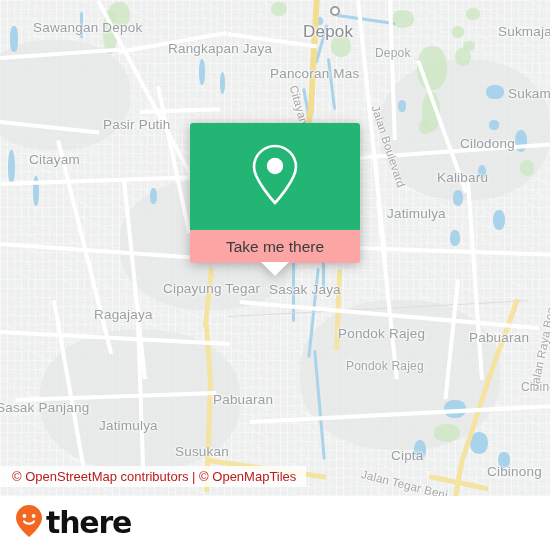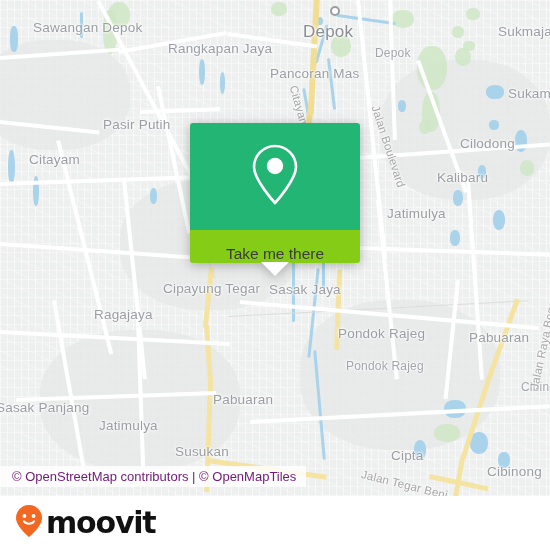--- a/index.html
+++ b/index.html
@@ -58,36 +58,36 @@
   
   #popup{
     position:absolute;left:190px;top:123px;width:170px;
     filter:drop-shadow(0 2px 6px rgba(0,0,0,.28));
   }
   #popup .green{
     background:#22b573;height:107px;border-radius:3px 3px 0 0;
     display:flex;align-items:center;justify-content:center;
   }
   #popup .white{
-    background:#84cc16;height:33px;border-radius:0 0 3px 3px;
-    display:flex;align-items:flex-end;justify-content:center;
+    background:#fca5a5;height:33px;border-radius:0 0 3px 3px;
+    display:flex;align-items:center;justify-content:center;
   }
   #popup .white span{font-size:15.5px;color:#3b3b3b;}
   #popup .nub{
     position:absolute;left:50%;bottom:-13px;transform:translateX(-50%);
     width:0;height:0;border-left:14px solid transparent;
     border-right:14px solid transparent;border-top:14px solid #ffffff;
   }
 
   
   #attrib{
     position:absolute;left:0;top:466px;
     padding:3px 10px 3px 12px;
     background:rgba(255,255,255,.82);
-    font-size:13px;color:#701a75;white-space:nowrap;
+    font-size:13px;color:#b91c1c;white-space:nowrap;
   }
 
   
   #footer{
     position:absolute;left:0;top:496px;width:550px;height:54px;
     background:#ffffff;display:flex;align-items:center;
     justify-content:space-between;padding:0 14px;box-sizing:border-box;
   }
   #footer .title{font-size:16.5px;color:#2f2f2f;letter-spacing:.1px;}
   #brand{display:flex;align-items:center;gap:2px;}
@@ -256,17 +256,17 @@
   <div id="footer">
     <div id="brand">
       <span>
         <svg width="30" height="34" viewBox="0 0 30 34" aria-hidden="true">
           <path d="M15 1 C7.8 1 2 6.8 2 14 C2 22.5 15 33 15 33 C15 33 28 22.5 28 14 C28 6.8 22.2 1 15 1 Z" fill="#f26722"></path>
           <circle cx="10.4" cy="12" r="1.9" fill="#ffffff"></circle>
           <circle cx="19.6" cy="12" r="1.9" fill="#ffffff"></circle>
           <path d="M10 17.4 C12 20.4 18 20.4 20 17.4" fill="none" stroke="#ffffff" stroke-width="2" stroke-linecap="round"></path>
         </svg>
       </span>
-      <span class="word">moovit</span>
+      <span class="word">there</span>
     </div>
   </div>
 
 </div>
 
 </body></html>

